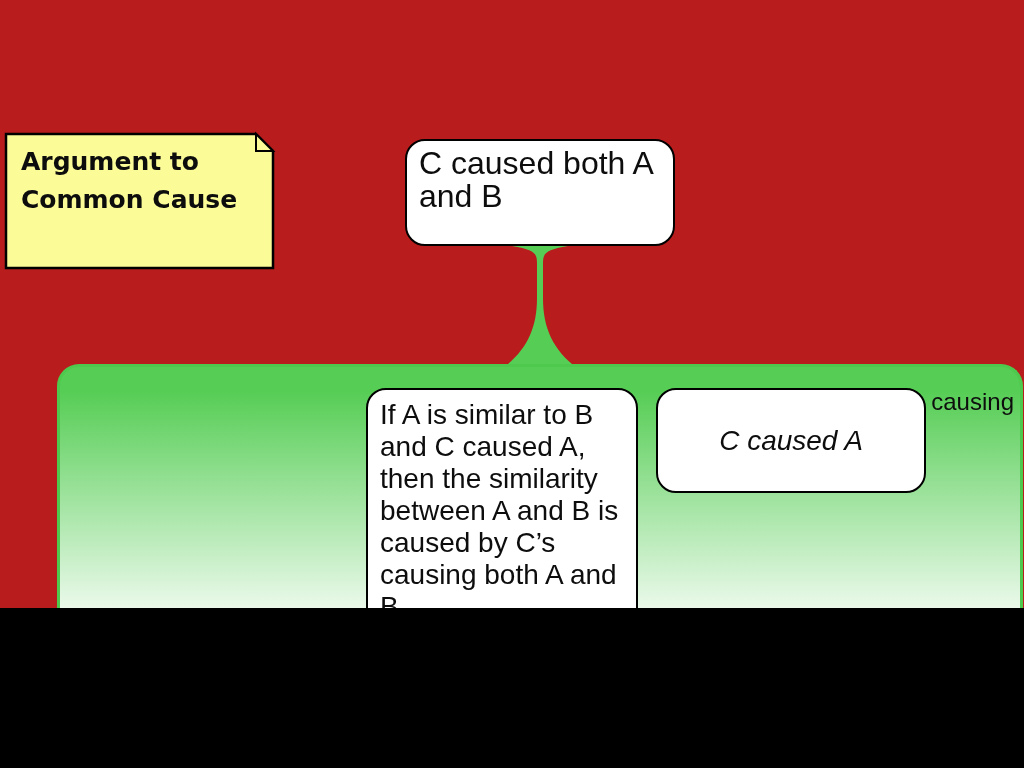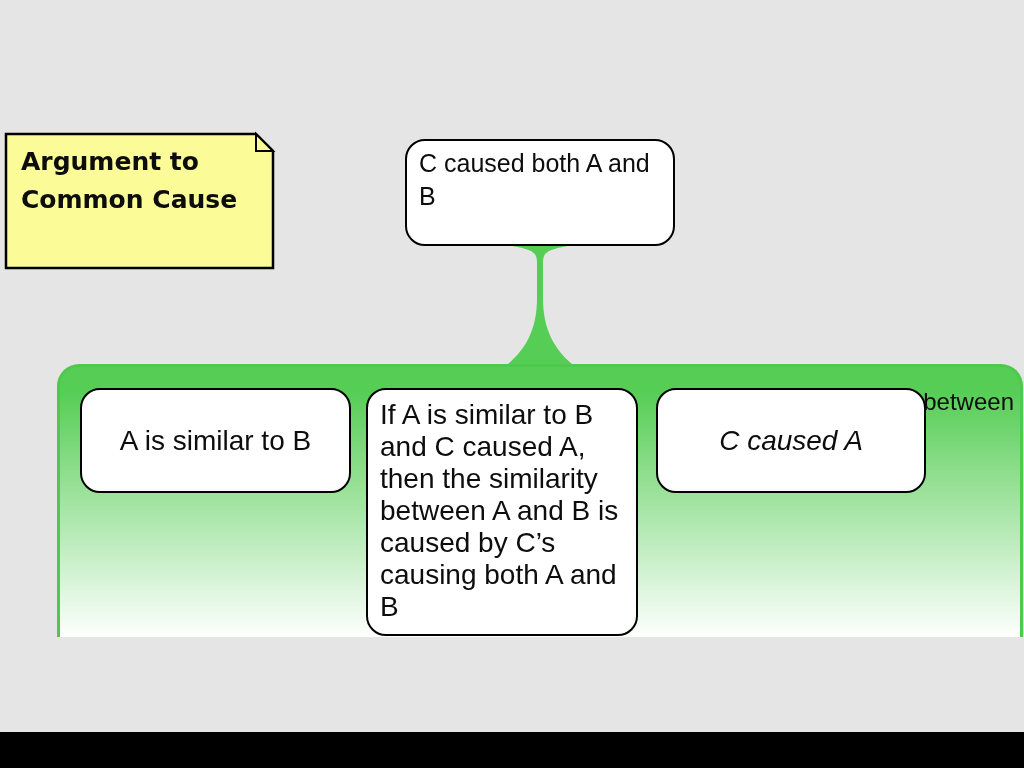--- a/index.html
+++ b/index.html
@@ -1,32 +1,32 @@
 <!DOCTYPE html>
 <html><head>
 <meta charset="utf-8">
 <style>
   html,body{margin:0;padding:0;background:#000;}
   .canvas{
-    position:relative;width:1024px;height:732px;background:#e5e5e5;overflow:hidden;
+    position:relative;width:1024px;height:608px;background:#b91c1c;overflow:hidden;
     font-family:"Liberation Sans", sans-serif;color:#0d0d0d;
   }
   
   .note-shape{position:absolute;left:4px;top:131px;width:272px;height:140px;}
   .note-text{
     position:absolute;left:21px;top:143px;width:238px;
     font-family:"DejaVu Sans", sans-serif;font-weight:bold;
     font-size:25px;line-height:38px;color:#0d0d0d;
   }
   
   .claim-box{
     position:absolute;left:405px;top:139px;width:270px;height:107px;
     background:#ffffff;border:2.5px solid #000;border-radius:20px;
     box-sizing:border-box;padding:6px 12px;
-    font-size:25px;line-height:33px;
+    font-size:32px;line-height:33px;
   }
   
   .connector{position:absolute;left:495px;top:244px;width:90px;height:125px;}
   
   .support-group{
     position:absolute;left:57px;top:364px;width:966px;height:273px;
     box-sizing:border-box;
     border:3px solid #4ec94e;border-bottom:none;
     border-radius:22px 22px 0 0;
     background:linear-gradient(to bottom,#56cd55 0%,#56cd55 9%,#fefffe 100%);
@@ -58,25 +58,22 @@
 
   <svg class="connector" viewBox="0 0 90 125">
     <path d="M17,2 C41,6 42,10 42,20 L42,54 C42,84 32,106 8,124 L82,124 C58,106 48,84 48,54 L48,20 C48,10 49,6 73,2 Z" fill="#56cd55"></path>
   </svg>
 
   <div class="claim-box">
     <span>C caused both A and B</span>
   </div>
 
   <div class="support-group">
-    <div class="support-label">between</div>
+    <div class="support-label">causing</div>
 
-    <div class="premise premise-1 centered">
-      <span>A is similar to B</span>
-    </div>
 
     <div class="premise premise-2">
       <span>If A is similar to B and C caused A, then the similarity between A and B is caused by C’s causing both A and B</span>
     </div>
 
     <div class="premise premise-3 centered">
       <span>C caused A</span>
     </div>
   </div>
 

